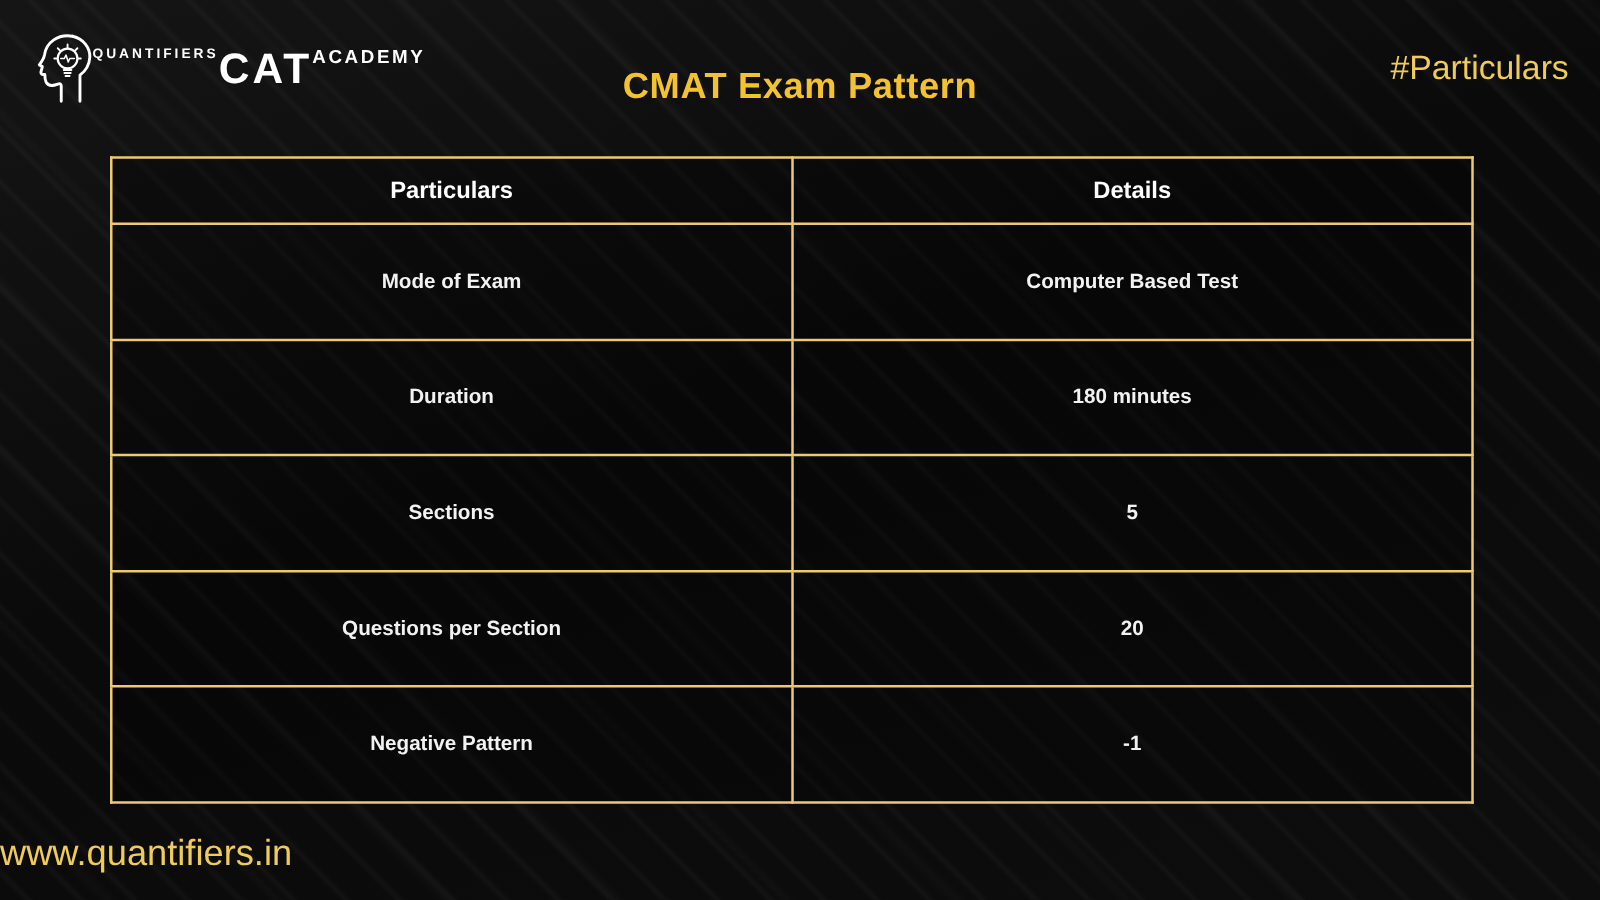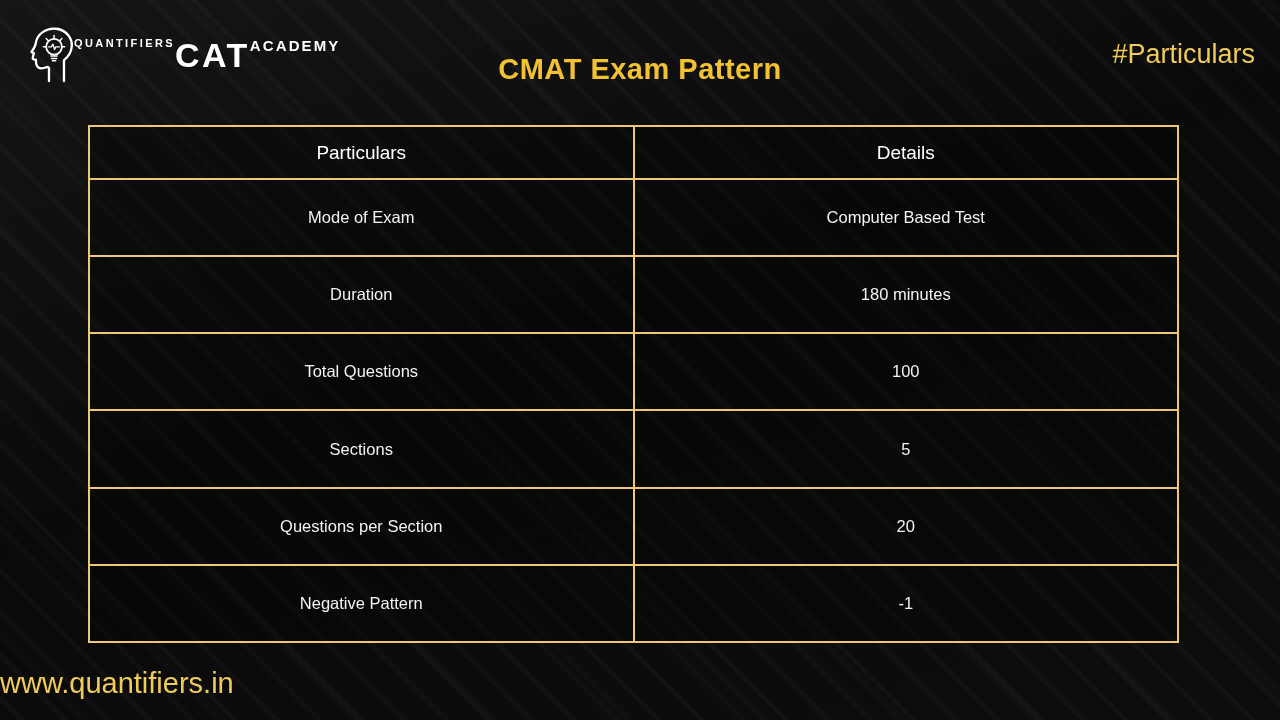--- a/index.html
+++ b/index.html
@@ -55,24 +55,24 @@
     width:1091px; height:518px;
     border-collapse:collapse; table-layout:fixed;
   }
   .exam-table th,.exam-table td{
     border:2px solid var(--gold-border);
     text-align:center; vertical-align:middle;
     height:53px;
     background:rgba(0,0,0,0.25);
   }
   .exam-table th{
-    color:var(--white); font-size:19px; font-weight:400;
+    color:var(--white); font-size:19px; font-weight:700;
   }
   .exam-table td{
-    color:var(--row-text); font-size:16.5px; font-weight:400;
+    color:var(--row-text); font-size:16.5px; font-weight:700;
   }
 
   
   .footer{
     position:absolute; top:667px; left:0; width:100%;
     text-align:left;
     font-size:29px; font-weight:400;
     color:var(--gold-light);
   }
 </style>
@@ -115,24 +115,20 @@
   <tbody>
     <tr>
       <td>Mode of Exam</td>
       <td>Computer Based Test</td>
     </tr>
     <tr>
       <td>Duration</td>
       <td>180 minutes</td>
     </tr>
     <tr>
-      <td>Total Questions</td>
-      <td>100</td>
-    </tr>
-    <tr>
       <td>Sections</td>
       <td>5</td>
     </tr>
     <tr>
       <td>Questions per Section</td>
       <td>20</td>
     </tr>
     <tr>
       <td>Negative Pattern</td>
       <td>-1</td>

